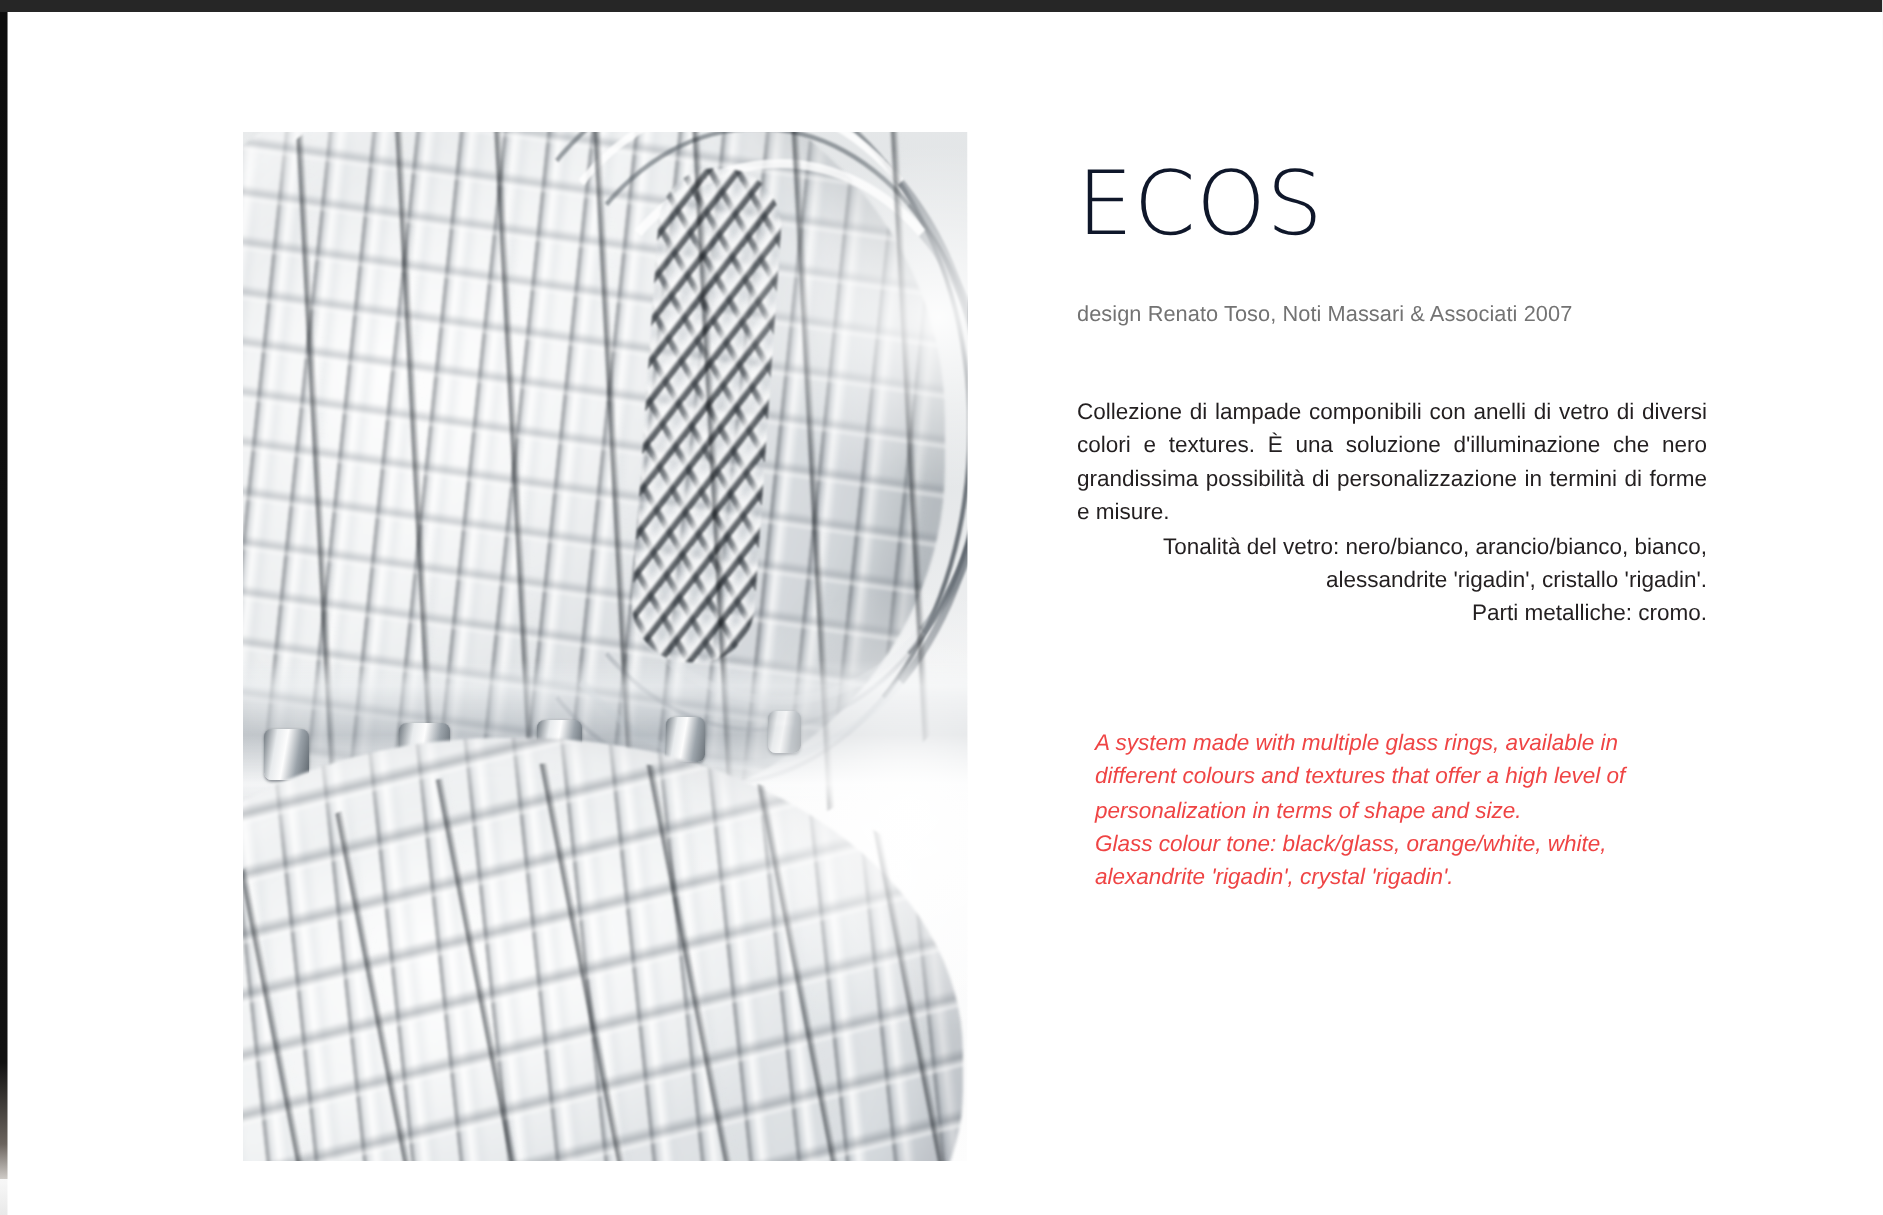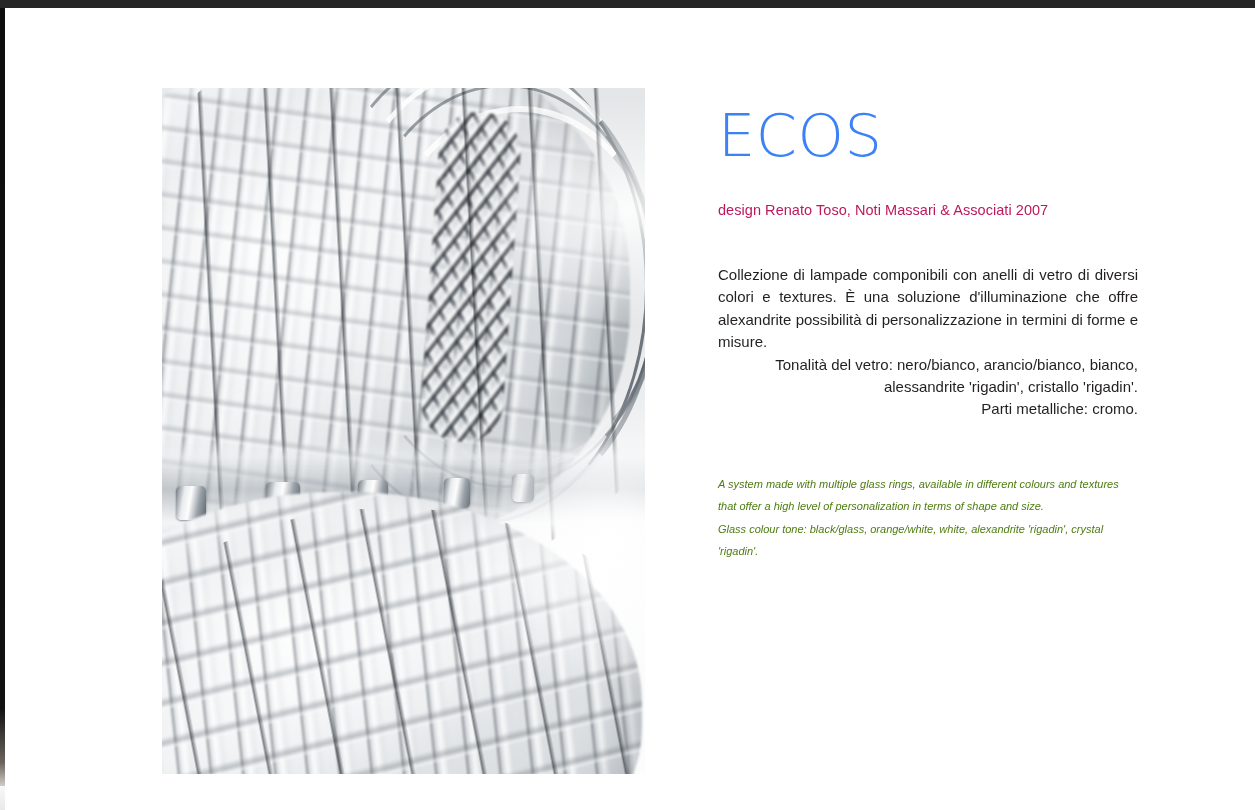--- a/index.html
+++ b/index.html
@@ -275,53 +275,53 @@
     left: 713px;
     top: 80px;
     width: 420px;
   }
 
   .title {
     font-family: "DejaVu Sans", "Liberation Sans", sans-serif;
     font-size: 59px;
     font-weight: 300;
     letter-spacing: 0.5px;
-    color: #3b82f6;
+    color: #0f172a;
     line-height: 1;
     margin: 0;
     padding-top: 18px;
     white-space: nowrap;
   }
 
   .designer {
     font-size: 14.5px;
     font-weight: 400;
-    color: #be185d;
+    color: #737373;
     letter-spacing: 0.05px;
     margin: 0;
     padding-top: 37px;
     white-space: nowrap;
   }
 
   .body-it {
     font-size: 15px;
     line-height: 22.4px;
     color: #231f20;
     margin: 0;
     padding-top: 46px;
     text-align: justify;
     text-justify: inter-word;
   }
 
   .body-en {
-    font-size: 11px;
+    font-size: 15px;
     line-height: 22.4px;
-    color: #4d7c0f;
+    color: #ef4444;
     font-style: italic;
-    margin: 0;
+    margin: 12px;
     padding-top: 52px;
   }
 
   .body-it p, .body-en p { margin: 0; }
   .body-it .justify-block { text-align: justify; }
   .body-it .flush { text-align: right; }
 </style>
 </head>
 <body>
 
@@ -350,21 +350,21 @@
       </div>
     </div>
 
     <div class="text-col">
 
       <h1 class="title">ECOS</h1>
 
       <p class="designer">design Renato Toso, Noti Massari &amp; Associati 2007</p>
 
       <div class="body-it">
-        <p class="justify-block">Collezione di lampade componibili con anelli di vetro di diversi colori e textures. È una soluzione d'illuminazione che offre alexandrite possibilità di personalizzazione in termini di forme e misure.</p>
+        <p class="justify-block">Collezione di lampade componibili con anelli di vetro di diversi colori e textures. È una soluzione d'illuminazione che nero grandissima possibilità di personalizzazione in termini di forme e misure.</p>
         <p class="flush">Tonalità del vetro: nero/bianco, arancio/bianco, bianco, alessandrite 'rigadin', cristallo 'rigadin'.</p>
         <p class="flush">Parti metalliche: cromo.</p>
       </div>
 
       <div class="body-en">
         <p>A system made with multiple glass rings, available in different colours and textures that offer a high level of personalization in terms of shape and size.</p>
         <p>Glass colour tone: black/glass, orange/white, white, alexandrite 'rigadin', crystal 'rigadin'.</p>
       </div>
 
     </div>

